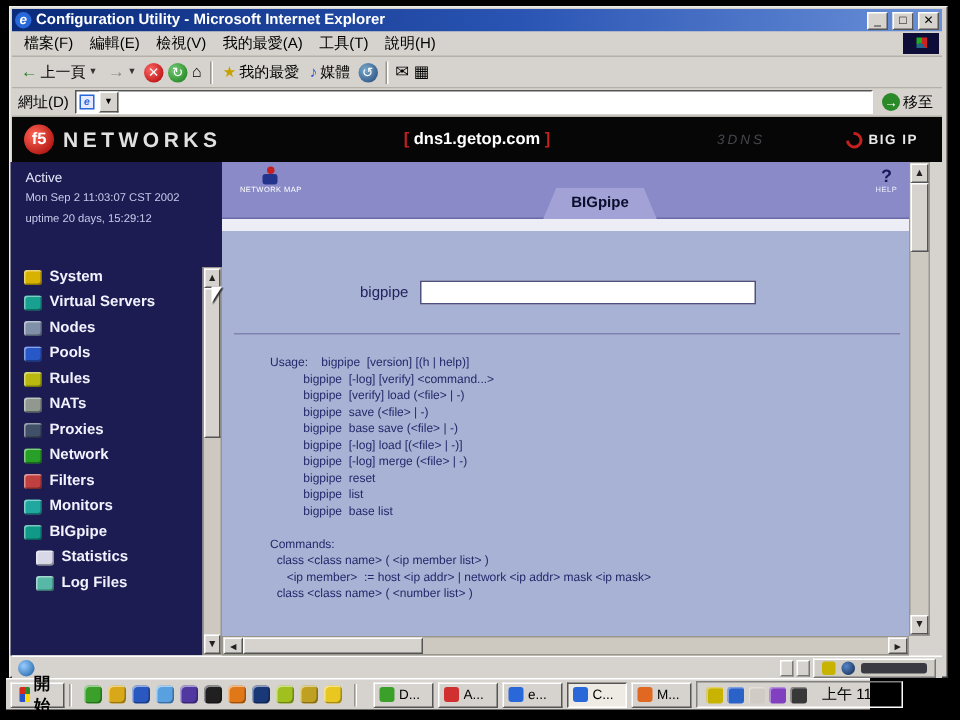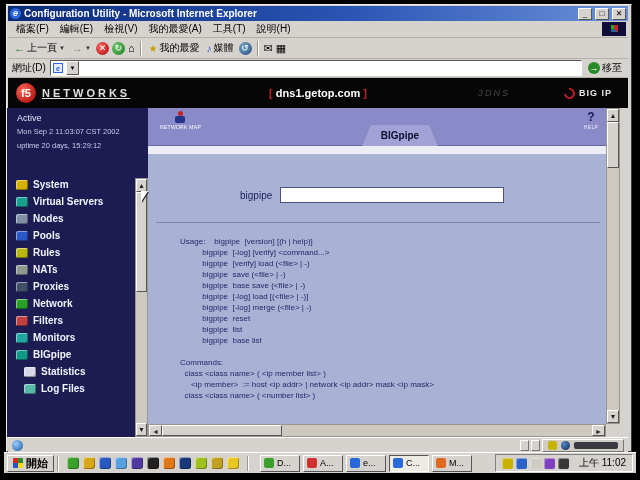--- a/index.html
+++ b/index.html
@@ -47,21 +47,21 @@
   .addr-drop{width:13px;height:14px;background:#d6d3ce;border:1px solid;border-color:#fff #555 #555 #fff;
              font-size:6px;text-align:center;line-height:13px;flex:0 0 auto;}
   .go-ico{width:12px;height:12px;border-radius:50%;background:#2a8a2a;color:#fff;font-size:9px;
           line-height:12px;text-align:center;}
 
   
   .f5bar{position:absolute;left:8px;top:78px;width:620px;height:30px;background:#060606;
          display:flex;align-items:center;color:#fff;}
   .f5ball{width:20px;height:20px;border-radius:50%;background:radial-gradient(circle at 35% 35%,#f65,#9c0000);
           font-weight:bold;font-size:11px;color:#fff;text-align:center;line-height:20px;margin-left:8px;}
-  .networks{letter-spacing:3px;font-size:11px;margin-left:6px;color:#e0e0e0;font-weight:bold;text-decoration:underline;}
+  .networks{letter-spacing:3px;font-size:14px;margin-left:6px;color:#e0e0e0;font-weight:bold;}
   .hostwrap{position:absolute;left:50%;transform:translateX(-50%);font-size:11px;font-weight:bold;white-space:nowrap;}
   .rbr{color:#c42020;font-weight:bold;}
   .dim3dns{position:absolute;right:118px;color:#46464e;font-size:9px;letter-spacing:2px;font-style:italic;}
   .bigip{position:absolute;right:16px;display:flex;align-items:center;gap:4px;font-size:9px;
          letter-spacing:1px;color:#e8e8e8;font-weight:bold;}
   .redring{width:11px;height:11px;border:2px solid #c42020;border-left-color:transparent;border-radius:50%;transform:rotate(40deg);}
 
   
   .sidebar{position:absolute;left:7px;top:108px;width:141px;height:329px;background:#1c1c52;overflow:hidden;}
   .sb-state{position:absolute;left:10px;top:5px;font-size:9px;color:#e6e6fa;}
@@ -121,21 +121,21 @@
   .globe{width:11px;height:11px;border-radius:50%;background:radial-gradient(circle at 35% 35%,#9cf,#135a9e);}
   .sb-right{margin-left:auto;display:flex;align-items:center;gap:2px;}
   .ridge{width:9px;height:11px;border:1px solid;border-color:#fff #777 #777 #fff;background:#d6d3ce;}
   .tray-mini{display:flex;align-items:center;gap:4px;border:1px solid;border-color:#fff #777 #777 #fff;
              background:#d0cdc6;padding:1px 5px;height:13px;}
   .tm-yellow{width:9px;height:9px;background:#c8b400;border-radius:2px;}
   .tm-sphere{width:9px;height:9px;border-radius:50%;background:radial-gradient(circle at 35% 35%,#58c,#124);}
   .tm-smudge{width:44px;height:7px;border-radius:2px;background:#3a3a42;}
 
   
-  .taskbar{position:absolute;left:4px;top:452px;width:632px;height:21px;background:#d6d3ce;
+  .taskbar{position:absolute;left:4px;top:452px;width:576px;height:21px;background:#d6d3ce;
            border-top:1px solid #fff;display:flex;align-items:center;gap:3px;padding:1px 3px;}
   .start{display:flex;align-items:center;gap:3px;border:1px solid;border-color:#fff #555 #555 #fff;
          padding:0 5px;height:17px;font-size:11px;font-weight:bold;cursor:pointer;}
   .winflag{width:10px;height:10px;border-radius:1px;background:conic-gradient(#2a8a2a 0 25%,#ffd900 0 50%,#2455c8 0 75%,#d42a1e 0);}
   .ql{display:flex;align-items:center;gap:4px;padding:0 5px;}
   .ql-ico{width:12px;height:12px;border-radius:3px;background:var(--c,#888);cursor:pointer;
           box-shadow:inset 1px 1px 0 rgba(255,255,255,.5), inset -1px -1px 0 rgba(0,0,0,.3);}
   .tdiv{width:2px;height:15px;border-left:1px solid #9a968e;border-right:1px solid #fff;}
   .wbtns{display:flex;align-items:center;gap:3px;margin-left:8px;}
   .wbtn{width:40px;height:17px;display:flex;align-items:center;gap:3px;border:1px solid;

